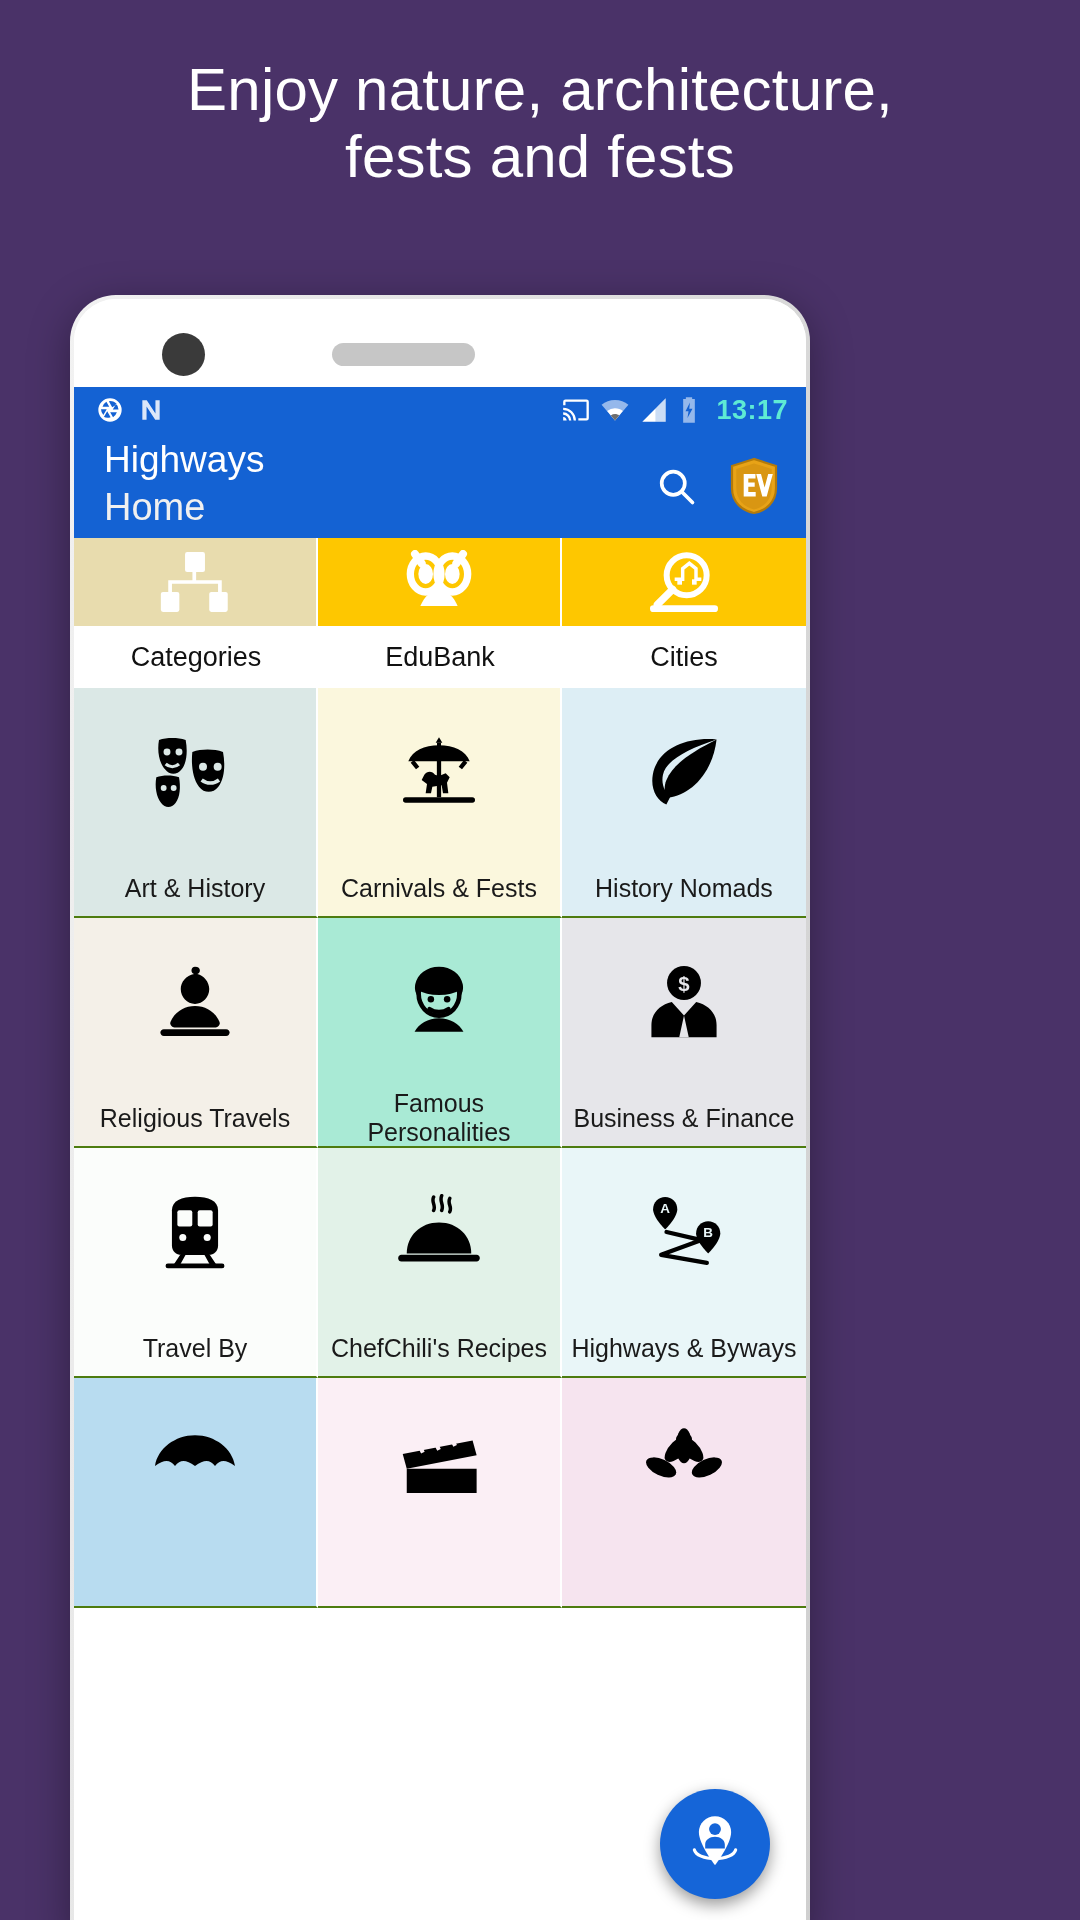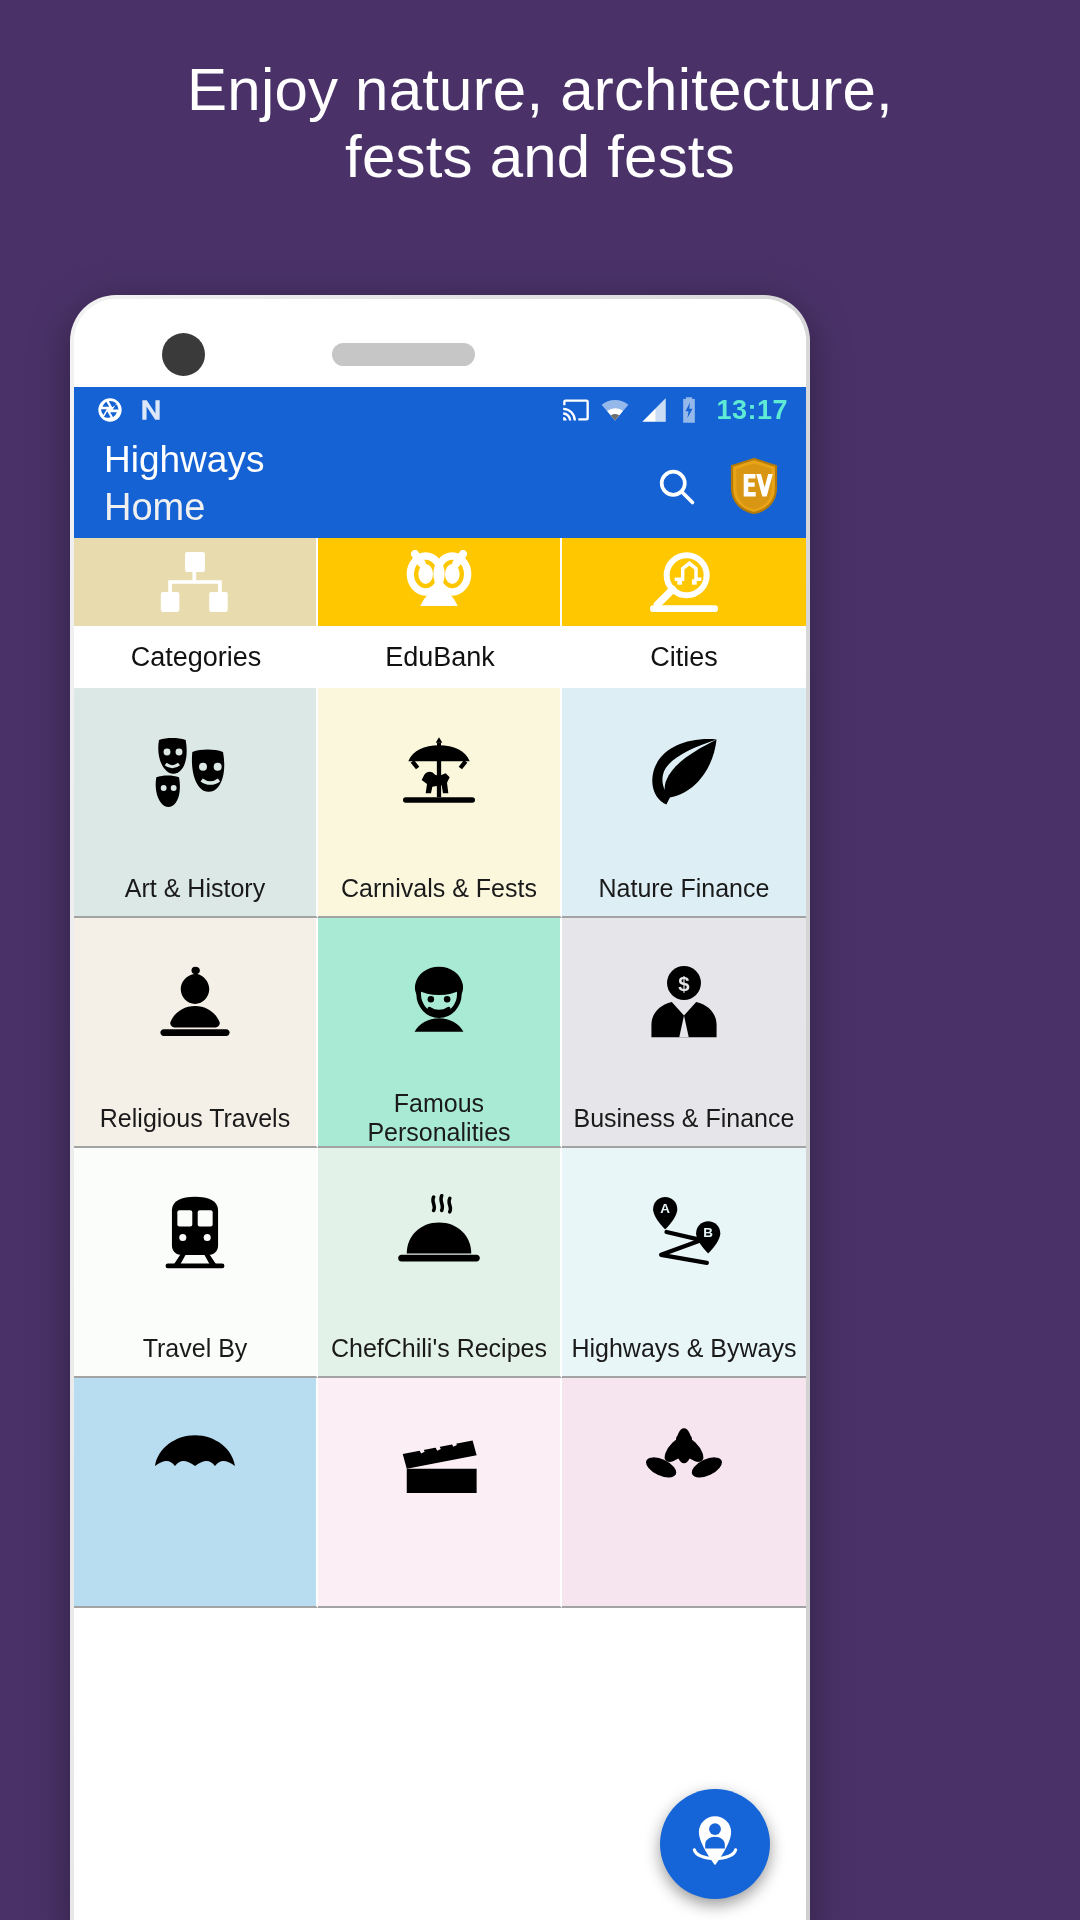--- a/index.html
+++ b/index.html
@@ -125,21 +125,21 @@
   }
   .cell {
     width:33.3333%;
     height:230px;
     position:relative;
     display:flex;
     flex-direction:column;
     align-items:flex-end;
     justify-content:center;
     border-right:2px solid #ffffff;
-    border-bottom:2px solid #a3a3a3;
+    border-bottom:2px solid #4d7c0f;
   }
   .cell-ico {
     flex:1 1 auto;
     display:flex; align-items:center; justify-content:center;
     width:100%;
   }
   .cell-label {
     height:56px;
     width:100%;
     display:flex; align-items:center; justify-content:center;
@@ -334,21 +334,21 @@
 
         <div class="cell" style="background:#ddeef5;border-right:none">
           <div class="cell-ico">
             <span>
               <svg width="84" height="76" viewBox="0 0 60 56" fill="#000">
                 <path d="M54 4C30 2 10 12 7 30c-1.8 10.5 3 19 10 22l3-6c-4-3-7-9-5.5-16C17 19 33 11 54 4z"></path>
                 <path d="M54 4C36 13 22 22 17 34c-2 5-1.5 10 1 13 17-2 33-18 36-43z"></path>
               </svg>
             </span>
           </div>
-          <div class="cell-label">Nature Finance</div>
+          <div class="cell-label">History Nomads</div>
         </div>
 
         <div class="cell" style="background:#f4f0e8">
           <div class="cell-ico">
             <span>
               <svg width="80" height="76" viewBox="0 0 58 56" fill="#000">
                 <path d="M29 2c-1.5 0-2.6 1.2-2.6 2.7 0 1.2.8 2.2 1.9 2.6C22.5 8.5 18.5 13 18.5 18.5c0 6 4.7 10.9 10.5 10.9s10.5-4.9 10.5-10.9c0-5.5-4-10-8.8-11.2 1.1-.4 1.9-1.4 1.9-2.6C32.6 3.2 31.5 2 29 2z"></path>
                 <path d="M29 31c-8 0-15 4.5-18 11.5-.8 2 .6 4.2 2.8 4.2h30.4c2.2 0 3.6-2.2 2.8-4.2C44 35.5 37 31 29 31z"></path>
                 <path d="M6 48h46c1.4 0 2.5 1.1 2.5 2.5S53.4 53 52 53H6c-1.4 0-2.5-1.1-2.5-2.5S4.6 48 6 48z"></path>
               </svg>

